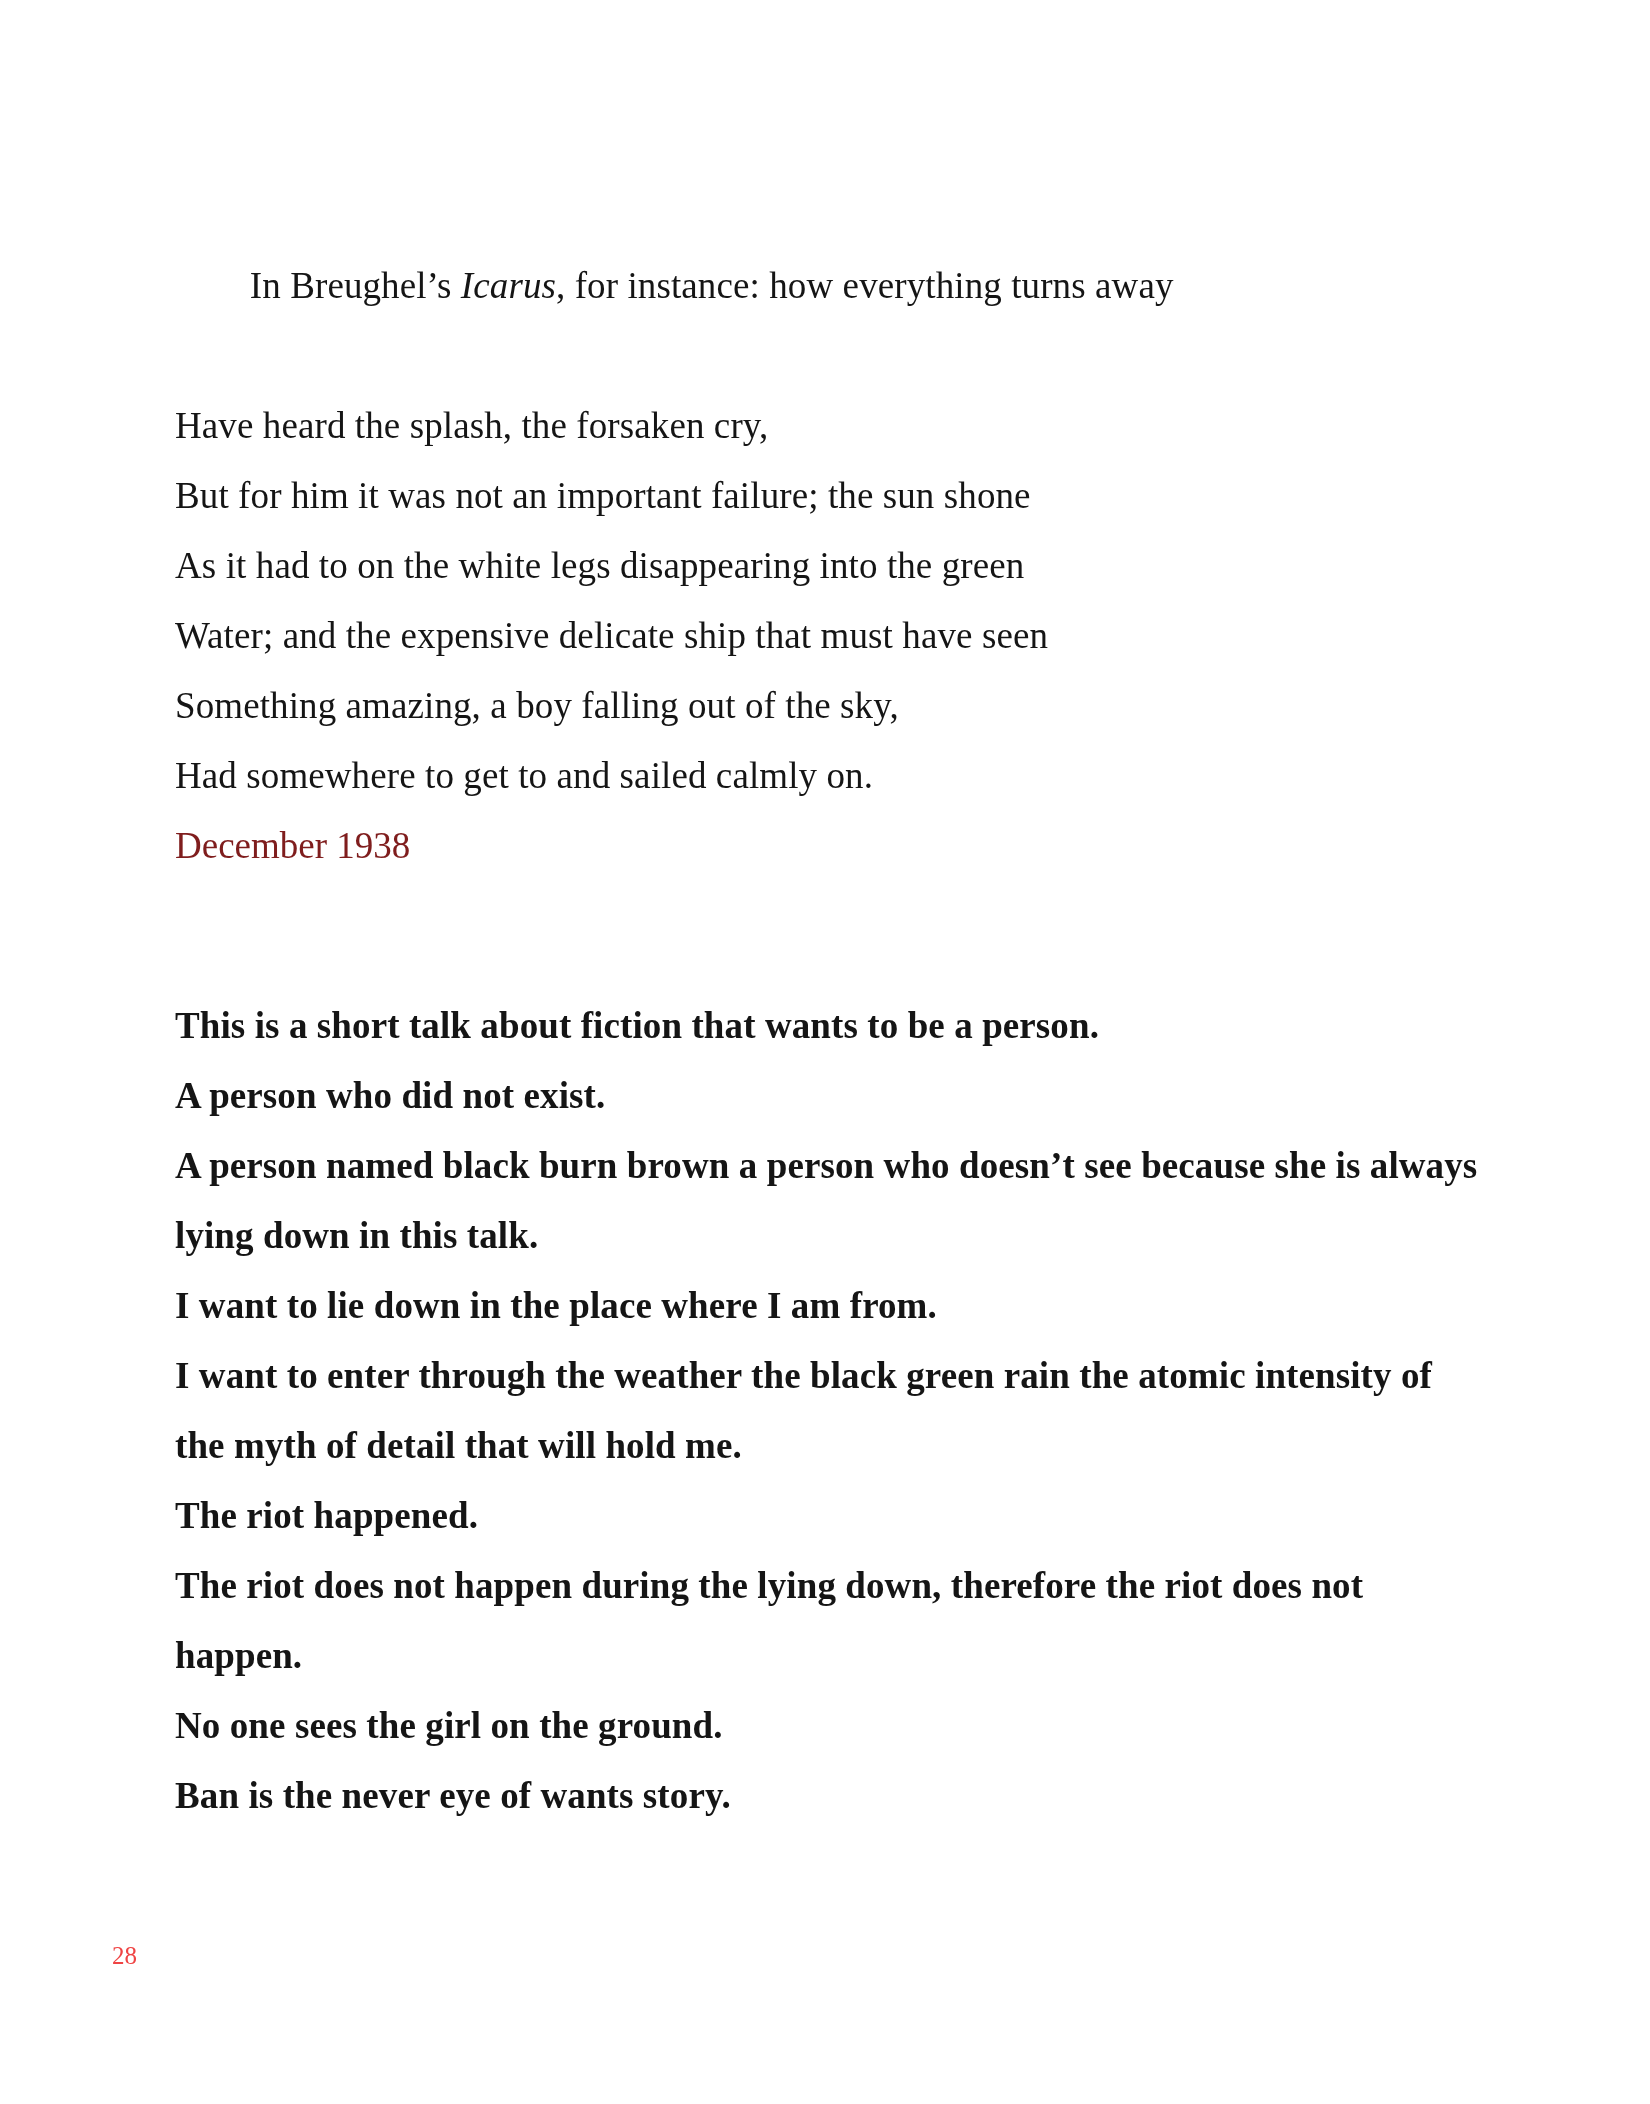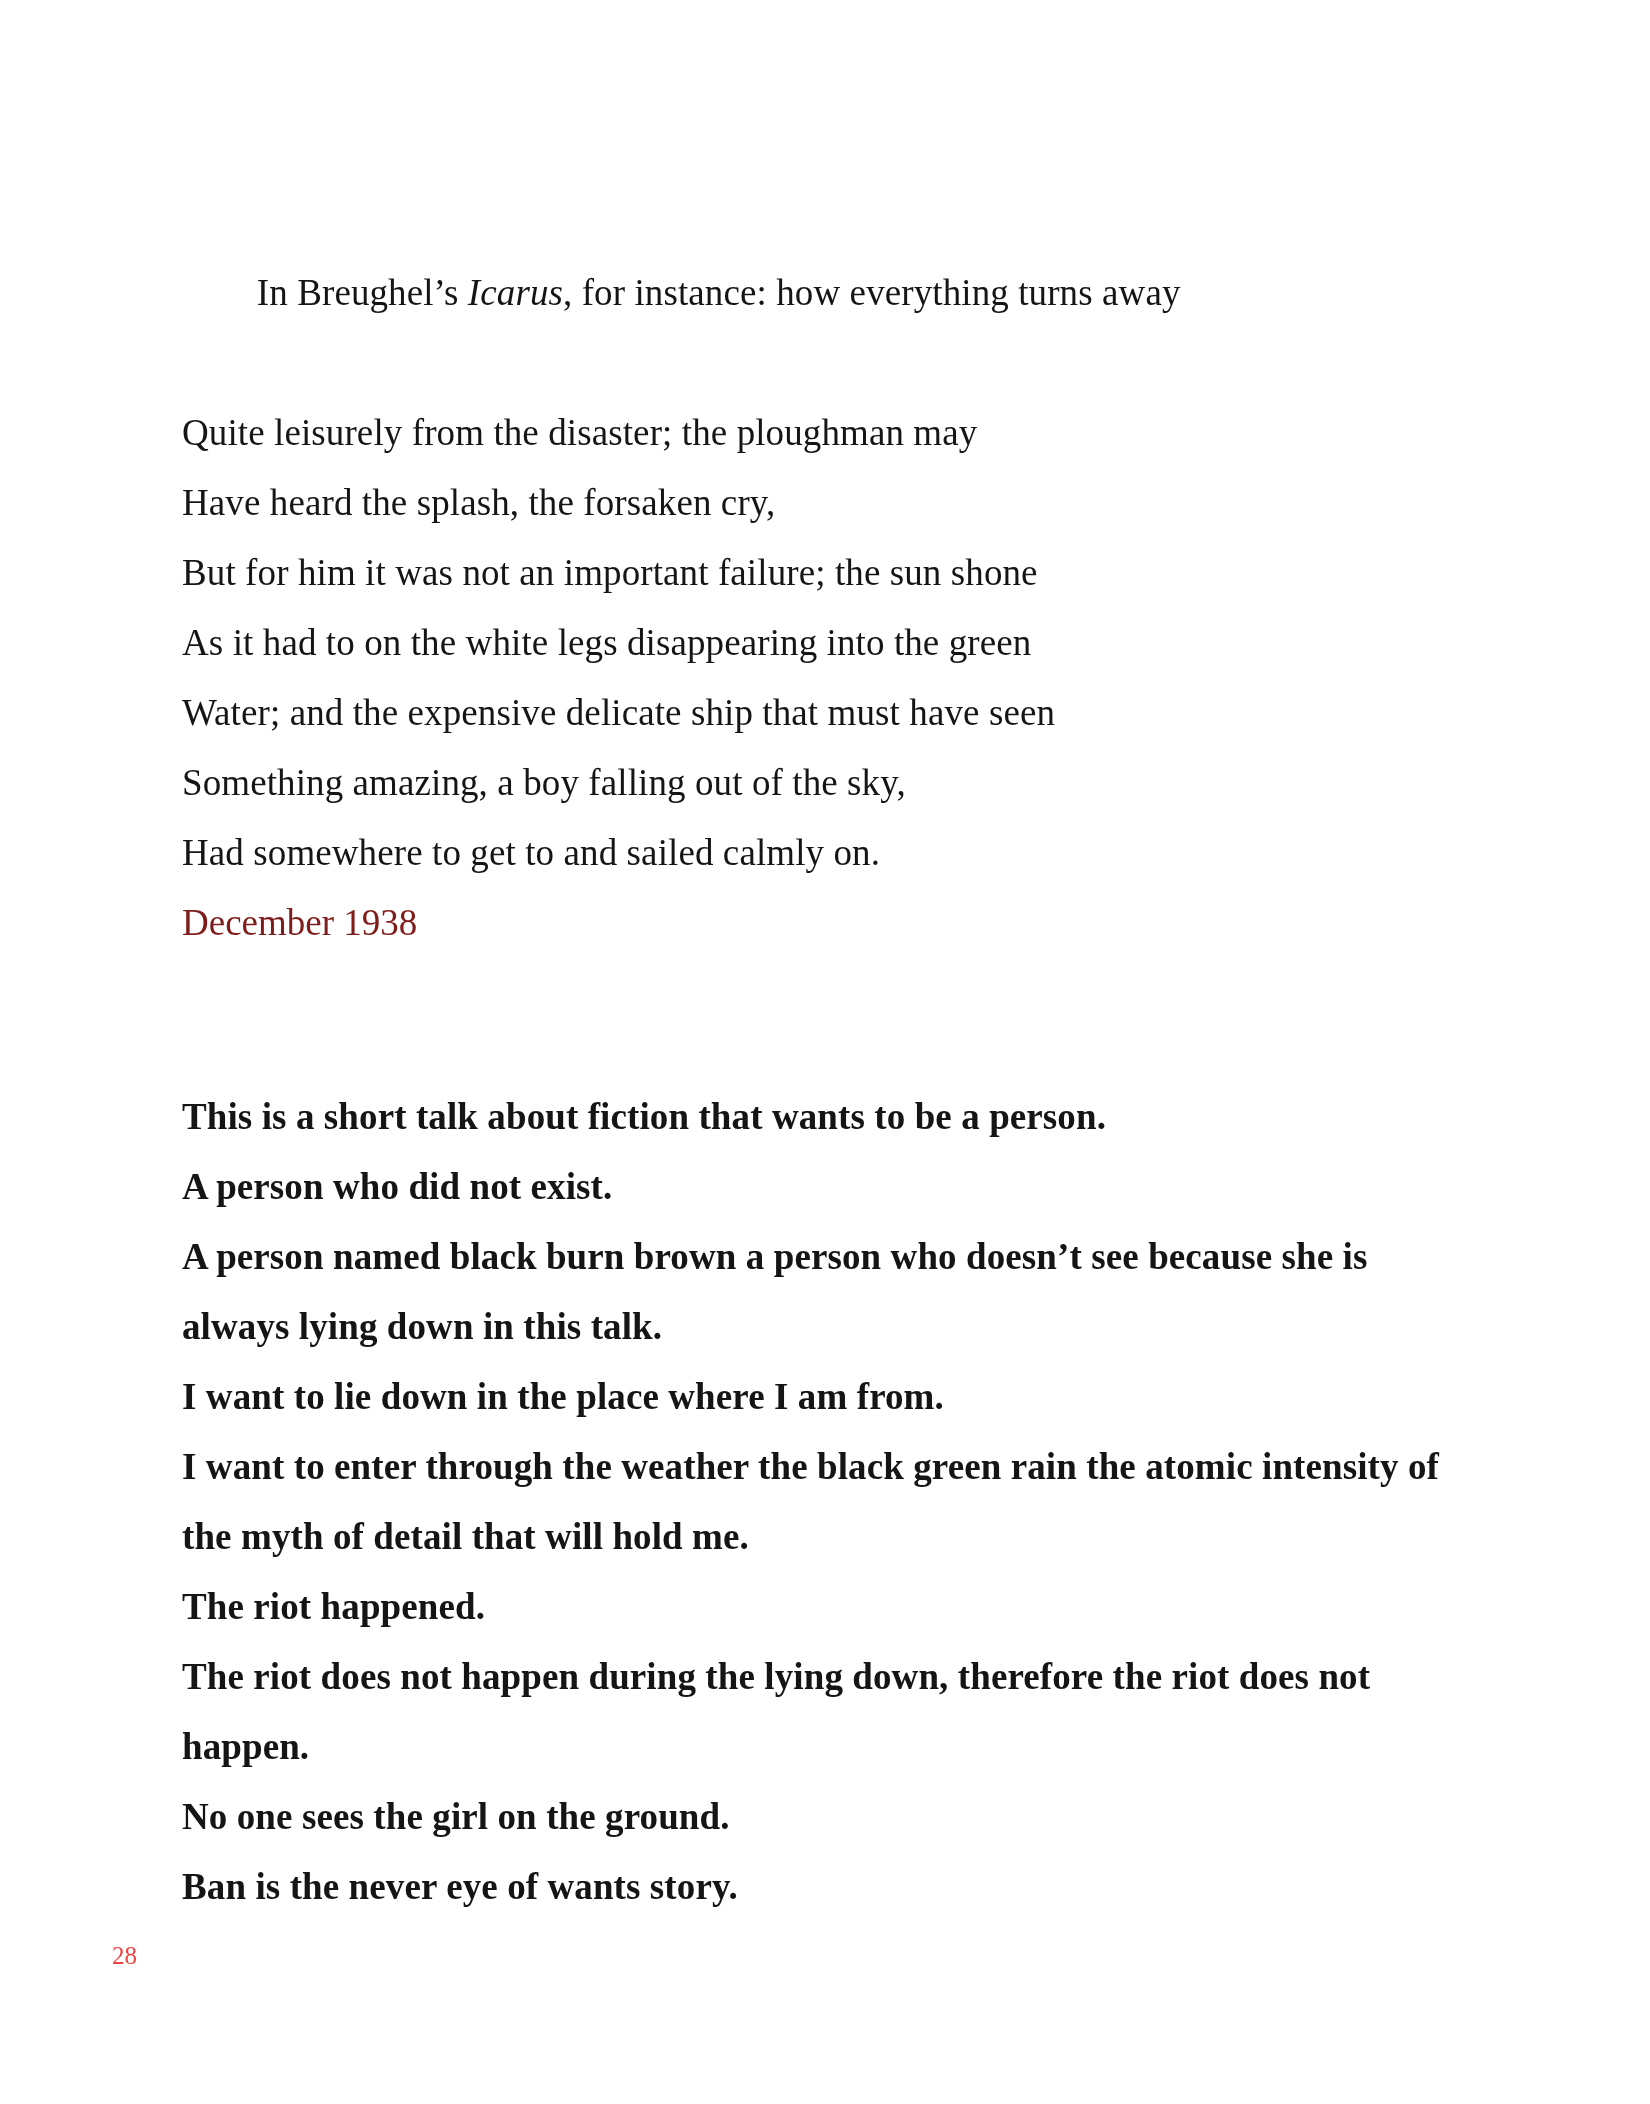--- a/index.html
+++ b/index.html
@@ -19,21 +19,21 @@
     inset: 0;
     background: #ffffff;
   }
   .content {
     position: absolute;
     left: 166px;
     top: 172px;
     width: 1330px;
   }
   .stanza {
-    margin: 16px;
+    margin: 9px;
   }
   .line {
     font-size: 37px;
     line-height: 70px;
     color: #151515;
     white-space: pre-wrap;
     letter-spacing: 0.1px;
   }
   .line em, .italic {
     font-style: italic;
@@ -65,21 +65,20 @@
 <body>
 
 <div class="page">
 
   <div class="content">
 
     <div class="stanza">
       <div class="line">
         <span>In Breughel’s </span><em class="italic">Icarus</em><span>, for instance: how everything turns away</span>
       </div>
-      <div class="line">Quite leisurely from the disaster; the ploughman may</div>
       <div class="line">Have heard the splash, the forsaken cry,</div>
       <div class="line">But for him it was not an important failure; the sun shone</div>
       <div class="line">As it had to on the white legs disappearing into the green</div>
       <div class="line">Water; and the expensive delicate ship that must have seen</div>
       <div class="line">Something amazing, a boy falling out of the sky,</div>
       <div class="line">Had somewhere to get to and sailed calmly on.</div>
       <div class="date-line">December 1938</div>
     </div>
 
     <div class="gap"></div>

